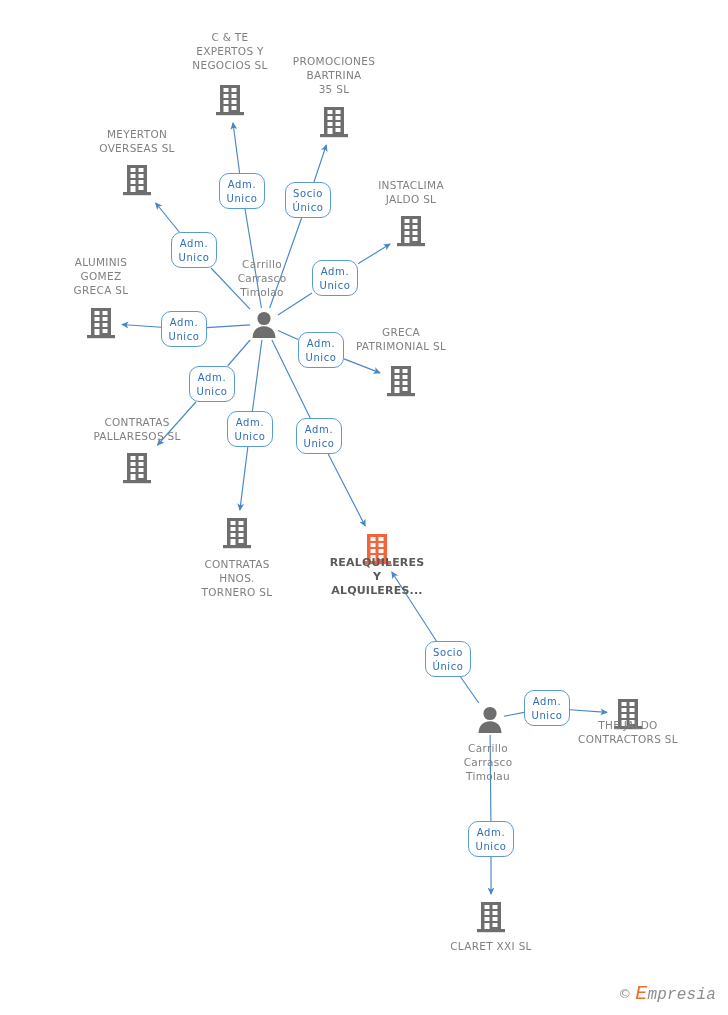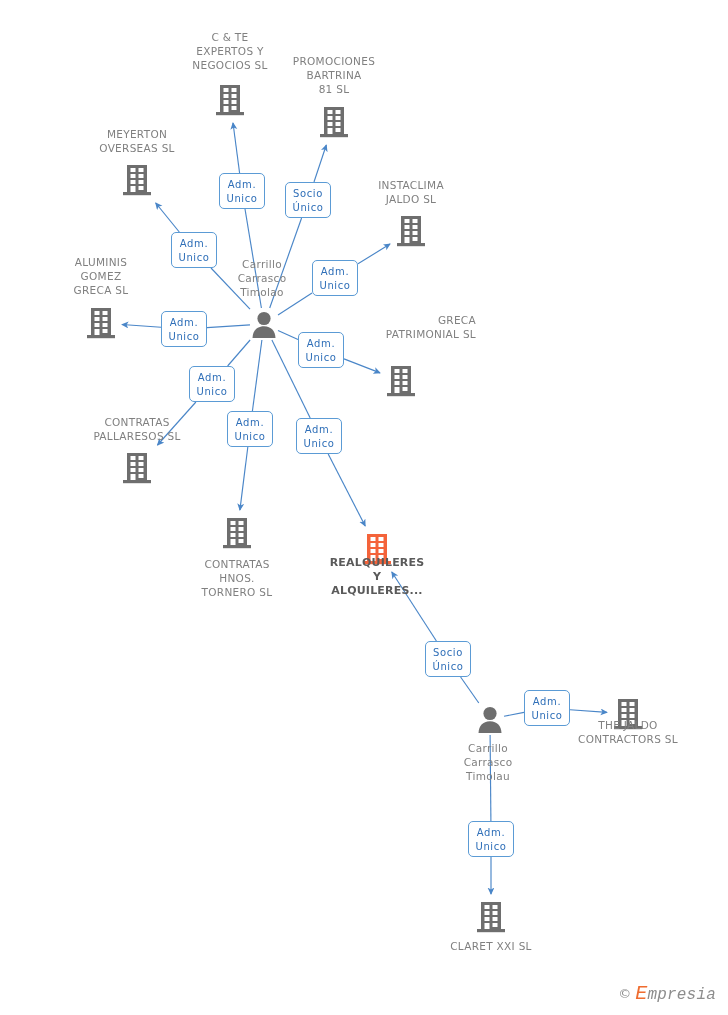--- a/index.html
+++ b/index.html
@@ -34,21 +34,21 @@
   .node-label.focus {
     color: #5a5a5a;
     font-weight: bold;
     font-size: 11px;
     letter-spacing: 0.2px;
   }
   .rel-box {
     position: absolute;
     background: #ffffff;
     border: 1.4px solid #5b9bd5;
-    border-radius: 5px;
+    border-radius: 10px;
     color: #2f6fb8;
     font-family: "DejaVu Sans", sans-serif;
     font-size: 10px;
     line-height: 14px;
     letter-spacing: 0.6px;
     text-align: center;
     white-space: pre-line;
     padding: 4px 6px 5px 6px;
     box-sizing: border-box;
   }
@@ -286,29 +286,29 @@
             <path d="M13 17.2 C5.6 17.2 1.8 22.2 1.5 29 L24.5 29 C24.2 22.2 20.4 17.2 13 17.2 Z"></path>
           </g>
         </svg></div>
     </div>
   <div id="label-layer">
       <div class="node-label" style="width: 150px; left: 155px; top: 30px;">C &amp; TE
 EXPERTOS Y
 NEGOCIOS SL</div>
       <div class="node-label" style="width: 150px; left: 259px; top: 54px;">PROMOCIONES
 BARTRINA
-81 SL</div>
+35 SL</div>
       <div class="node-label" style="width: 150px; left: 62px; top: 127px;">MEYERTON
 OVERSEAS SL</div>
       <div class="node-label" style="width: 150px; left: 336px; top: 178px;">INSTACLIMA
 JALDO SL</div>
       <div class="node-label" style="width: 150px; left: 26px; top: 255px;">ALUMINIS
 GOMEZ
 GRECA SL</div>
-      <div class="node-label" style="width: 150px; left: 326px; top: 313px; text-align: right;">GRECA
+      <div class="node-label" style="width: 150px; left: 326px; top: 325px;">GRECA
 PATRIMONIAL SL</div>
       <div class="node-label" style="width: 150px; left: 62px; top: 415px;">CONTRATAS
 PALLARESOS SL</div>
       <div class="node-label" style="width: 150px; left: 162px; top: 557px;">CONTRATAS
 HNOS.
 TORNERO SL</div>
       <div class="node-label focus" style="width: 150px; left: 302px; top: 556px;">REALQUILERES
 Y
 ALQUILERES...</div>
       <div class="node-label" style="width: 150px; left: 553px; top: 718px;">THE JALDO

